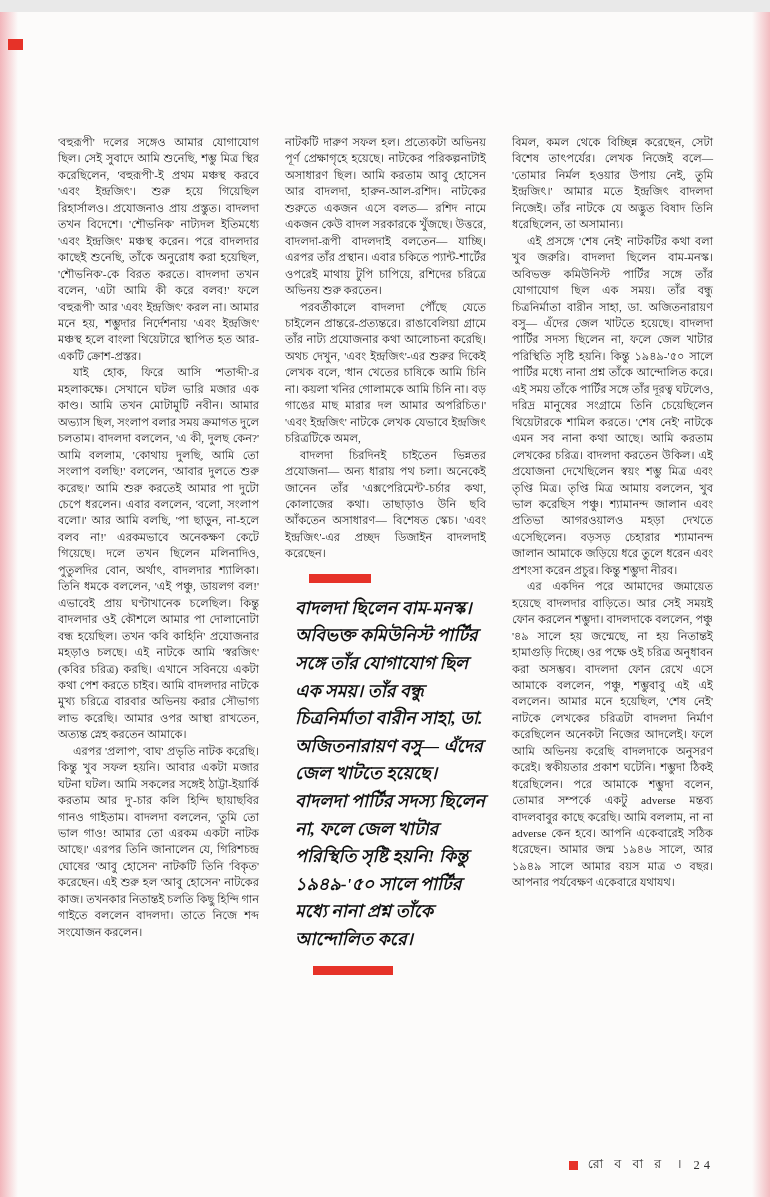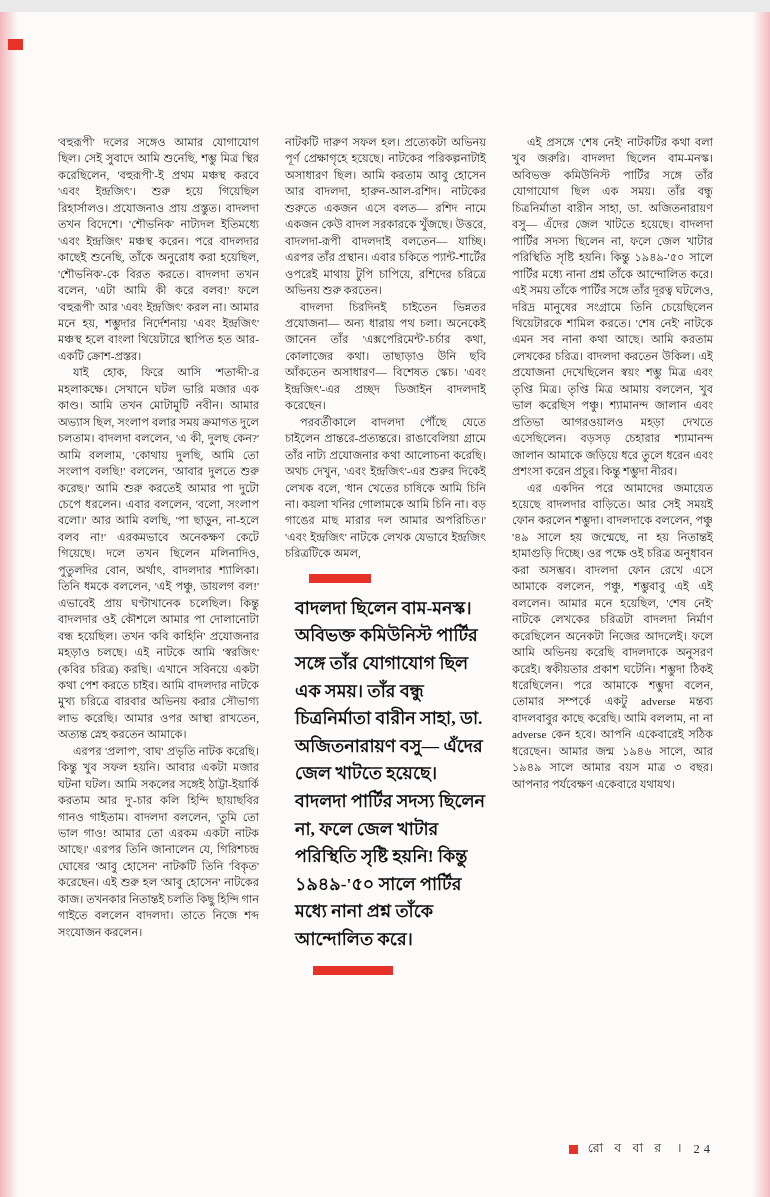--- a/index.html
+++ b/index.html
@@ -29,34 +29,34 @@
   }
   .col {
     width:201px;
     font-size:11.3px; line-height:16.45px;
     text-align:justify;
     hyphens:auto;
   }
   .col p { margin:0 0 0 0; text-indent:15px; }
   .col p.no-indent { text-indent:0; }
 
-  .pull-quote-block { margin-top:12px; padding-left:10px; }
+  .pull-quote-block { margin-top:12px; padding-left:10px;font-style:italic; }
   .quote-bar {
     height:9px; background:#e63228; border:none; margin:0;
   }
   .quote-bar.top    { width:62px; margin:8px 0 12px 14px; }
   .quote-bar.bottom { width:80px; margin:12px 0 0 18px; }
   .pull-quote {
     font-size:17.6px; line-height:27.6px;
     font-weight:700; color:#101010;
     text-align:left;
   }
 
   .footer {
-    position:absolute; right:56px; bottom:50px;
+    position:absolute; right:56px; bottom:34px;
     display:flex; align-items:center; gap:10px;
     font-size:12.5px; color:#2e2e2e;
   }
   .footer-mark { width:9px; height:9px; background:#e63228; }
   .footer-text { letter-spacing:4px; }
   .footer-sep  { letter-spacing:0; padding:0 2px; }
 </style>
 </head>
 <body>
 
@@ -71,31 +71,32 @@
   <div class="content">
 
     <div class="col">
       <p class="no-indent">'বহুরূপী' দলের সঙ্গেও আমার যোগাযোগ ছিল। সেই সুবাদে আমি শুনেছি, শম্ভু মিত্র স্থির করেছিলেন, 'বহুরূপী'-ই প্রথম মঞ্চস্থ করবে 'এবং ইন্দ্রজিৎ'। শুরু হয়ে গিয়েছিল রিহার্সালও। প্রযোজনাও প্রায় প্রস্তুত। বাদলদা তখন বিদেশে। 'শৌভনিক' নাট্যদল ইতিমধ্যে 'এবং ইন্দ্রজিৎ' মঞ্চস্থ করেন। পরে বাদলদার কাছেই শুনেছি, তাঁকে অনুরোধ করা হয়েছিল, 'শৌভনিক'-কে বিরত করতে। বাদলদা তখন বলেন, 'এটা আমি কী করে বলব!' ফলে 'বহুরূপী' আর 'এবং ইন্দ্রজিৎ' করল না। আমার মনে হয়, শম্ভুদার নির্দেশনায় 'এবং ইন্দ্রজিৎ' মঞ্চস্থ হলে বাংলা থিয়েটারে স্থাপিত হত আর-একটি ক্রোশ-প্রস্তর।</p>
       <p>যাই হোক, ফিরে আসি 'শতাব্দী'-র মহলাকক্ষে। সেখানে ঘটল ভারি মজার এক কাণ্ড। আমি তখন মোটামুটি নবীন। আমার অভ্যাস ছিল, সংলাপ বলার সময় ক্রমাগত দুলে চলতাম। বাদলদা বললেন, 'এ কী, দুলছ কেন?' আমি বললাম, 'কোথায় দুলছি, আমি তো সংলাপ বলছি!' বললেন, 'আবার দুলতে শুরু করেছ।' আমি শুরু করতেই আমার পা দুটো চেপে ধরলেন। এবার বললেন, 'বলো, সংলাপ বলো।' আর আমি বলছি, 'পা ছাড়ুন, না-হলে বলব না!' এরকমভাবে অনেকক্ষণ কেটে গিয়েছে। দলে তখন ছিলেন মলিনাদিও, পুতুলদির বোন, অর্থাৎ, বাদলদার শ্যালিকা। তিনি ধমকে বললেন, 'এই পঞ্চু, ডায়লগ বল!' এভাবেই প্রায় ঘণ্টাখানেক চলেছিল। কিন্তু বাদলদার ওই কৌশলে আমার পা দোলানোটা বন্ধ হয়েছিল। তখন 'কবি কাহিনি' প্রযোজনার মহড়াও চলছে। এই নাটকে আমি 'স্বরজিৎ' (কবির চরিত্র) করছি। এখানে সবিনয়ে একটা কথা পেশ করতে চাইব। আমি বাদলদার নাটকে মুখ্য চরিত্রে বারবার অভিনয় করার সৌভাগ্য লাভ করেছি। আমার ওপর আস্থা রাখতেন, অত্যন্ত স্নেহ করতেন আমাকে।</p>
       <p>এরপর 'প্রলাপ', 'বাঘ' প্রভৃতি নাটক করেছি। কিন্তু খুব সফল হয়নি। আবার একটা মজার ঘটনা ঘটল। আমি সকলের সঙ্গেই ঠাট্টা-ইয়ার্কি করতাম আর দু'-চার কলি হিন্দি ছায়াছবির গানও গাইতাম। বাদলদা বললেন, 'তুমি তো ভাল গাও! আমার তো এরকম একটা নাটক আছে।' এরপর তিনি জানালেন যে, গিরিশচন্দ্র ঘোষের 'আবু হোসেন' নাটকটি তিনি 'বিকৃত' করেছেন। এই শুরু হল 'আবু হোসেন' নাটকের কাজ। তখনকার নিতান্তই চলতি কিছু হিন্দি গান গাইতে বললেন বাদলদা। তাতে নিজে শব্দ সংযোজন করলেন।</p>
     </div>
 
     <div class="col">
       <p class="no-indent">নাটকটি দারুণ সফল হল। প্রত্যেকটা অভিনয় পূর্ণ প্রেক্ষাগৃহে হয়েছে। নাটকের পরিকল্পনাটাই অসাধারণ ছিল। আমি করতাম আবু হোসেন আর বাদলদা, হারুন-আল-রশিদ। নাটকের শুরুতে একজন এসে বলত— রশিদ নামে একজন কেউ বাদল সরকারকে খুঁজছে। উত্তরে, বাদলদা-রূপী বাদলদাই বলতেন— যাচ্ছি। এরপর তাঁর প্রস্থান। এবার চকিতে প্যান্ট-শার্টের ওপরেই মাথায় টুপি চাপিয়ে, রশিদের চরিত্রে অভিনয় শুরু করতেন।</p>
+      <p>পরবর্তীকালে বাদলদা পৌঁছে যেতে চাইলেন প্রান্তরে-প্রত্যন্তরে। রাঙাবেলিয়া গ্রামে তাঁর নাট্য প্রযোজনার কথা আলোচনা করেছি। অথচ দেখুন, 'এবং ইন্দ্রজিৎ'-এর শুরুর দিকেই লেখক বলে, 'ধান খেতের চাষিকে আমি চিনি না। কয়লা খনির গোলামকে আমি চিনি না। বড় গাঙের মাছ মারার দল আমার অপরিচিত।' 'এবং ইন্দ্রজিৎ' নাটকে লেখক যেভাবে ইন্দ্রজিৎ চরিত্রটিকে অমল,</p>
       <p>বাদলদা চিরদিনই চাইতেন ভিন্নতর প্রযোজনা— অন্য ধারায় পথ চলা। অনেকেই জানেন তাঁর 'এক্সপেরিমেন্ট'-চর্চার কথা, কোলাজের কথা। তাছাড়াও উনি ছবি আঁকতেন অসাধারণ— বিশেষত স্কেচ। 'এবং ইন্দ্রজিৎ'-এর প্রচ্ছদ ডিজাইন বাদলদাই করেছেন।</p>
-      <p>পরবর্তীকালে বাদলদা পৌঁছে যেতে চাইলেন প্রান্তরে-প্রত্যন্তরে। রাঙাবেলিয়া গ্রামে তাঁর নাট্য প্রযোজনার কথা আলোচনা করেছি। অথচ দেখুন, 'এবং ইন্দ্রজিৎ'-এর শুরুর দিকেই লেখক বলে, 'ধান খেতের চাষিকে আমি চিনি না। কয়লা খনির গোলামকে আমি চিনি না। বড় গাঙের মাছ মারার দল আমার অপরিচিত।' 'এবং ইন্দ্রজিৎ' নাটকে লেখক যেভাবে ইন্দ্রজিৎ চরিত্রটিকে অমল,</p>
 
       <div class="pull-quote-block">
         <div class="quote-bar top"></div>
         <div class="pull-quote">বাদলদা ছিলেন বাম-মনস্ক। অবিভক্ত কমিউনিস্ট পার্টির সঙ্গে তাঁর যোগাযোগ ছিল এক সময়। তাঁর বন্ধু চিত্রনির্মাতা বারীন সাহা, ডা. অজিতনারায়ণ বসু— এঁদের জেল খাটতে হয়েছে। বাদলদা পার্টির সদস্য ছিলেন না, ফলে জেল খাটার পরিস্থিতি সৃষ্টি হয়নি! কিন্তু ১৯৪৯-'৫০ সালে পার্টির মধ্যে নানা প্রশ্ন তাঁকে আন্দোলিত করে।</div>
         <div class="quote-bar bottom"></div>
       </div>
     </div>
 
     <div class="col">
+      <p class="no-indent">বিমল, কমল থেকে বিচ্ছিন্ন করেছেন, সেটা বিশেষ তাৎপর্যের। লেখক নিজেই বলে— 'তোমার নির্মল হওয়ার উপায় নেই, তুমি ইন্দ্রজিৎ।' আমার মতে ইন্দ্রজিৎ বাদলদা নিজেই। তাঁর নাটকে যে অদ্ভুত বিষাদ তিনি ধরেছিলেন, তা অসামান্য।</p>
       <p>এই প্রসঙ্গে 'শেষ নেই' নাটকটির কথা বলা খুব জরুরি। বাদলদা ছিলেন বাম-মনস্ক। অবিভক্ত কমিউনিস্ট পার্টির সঙ্গে তাঁর যোগাযোগ ছিল এক সময়। তাঁর বন্ধু চিত্রনির্মাতা বারীন সাহা, ডা. অজিতনারায়ণ বসু— এঁদের জেল খাটতে হয়েছে। বাদলদা পার্টির সদস্য ছিলেন না, ফলে জেল খাটার পরিস্থিতি সৃষ্টি হয়নি। কিন্তু ১৯৪৯-'৫০ সালে পার্টির মধ্যে নানা প্রশ্ন তাঁকে আন্দোলিত করে। এই সময় তাঁকে পার্টির সঙ্গে তাঁর দূরত্ব ঘটলেও, দরিদ্র মানুষের সংগ্রামে তিনি চেয়েছিলেন থিয়েটারকে শামিল করতে। 'শেষ নেই' নাটকে এমন সব নানা কথা আছে। আমি করতাম লেখকের চরিত্র। বাদলদা করতেন উকিল। এই প্রযোজনা দেখেছিলেন স্বয়ং শম্ভু মিত্র এবং তৃপ্তি মিত্র। তৃপ্তি মিত্র আমায় বললেন, খুব ভাল করেছিস পঞ্চু। শ্যামানন্দ জালান এবং প্রতিভা আগরওয়ালও মহড়া দেখতে এসেছিলেন। বড়সড় চেহারার শ্যামানন্দ জালান আমাকে জড়িয়ে ধরে তুলে ধরেন এবং প্রশংসা করেন প্রচুর। কিন্তু শম্ভুদা নীরব।</p>
       <p>এর একদিন পরে আমাদের জমায়েত হয়েছে বাদলদার বাড়িতে। আর সেই সময়ই ফোন করলেন শম্ভুদা। বাদলদাকে বললেন, পঞ্চু '৪৯ সালে হয় জন্মেছে, না হয় নিতান্তই হামাগুড়ি দিচ্ছে। ওর পক্ষে ওই চরিত্র অনুধাবন করা অসম্ভব। বাদলদা ফোন রেখে এসে আমাকে বললেন, পঞ্চু, শম্ভুবাবু এই এই বললেন। আমার মনে হয়েছিল, 'শেষ নেই' নাটকে লেখকের চরিত্রটা বাদলদা নির্মাণ করেছিলেন অনেকটা নিজের আদলেই। ফলে আমি অভিনয় করেছি বাদলদাকে অনুসরণ করেই। স্বকীয়তার প্রকাশ ঘটেনি। শম্ভুদা ঠিকই ধরেছিলেন। পরে আমাকে শম্ভুদা বলেন, তোমার সম্পর্কে একটু adverse মন্তব্য বাদলবাবুর কাছে করেছি। আমি বললাম, না না adverse কেন হবে। আপনি একেবারেই সঠিক ধরেছেন। আমার জন্ম ১৯৪৬ সালে, আর ১৯৪৯ সালে আমার বয়স মাত্র ৩ বছর। আপনার পর্যবেক্ষণ একেবারে যথাযথ।</p>
     </div>
 
   </div>
 
   <div class="footer">
     <span class="footer-mark"></span>
     <span class="footer-text">রো ব বা র</span>
     <span class="footer-sep">।</span>

